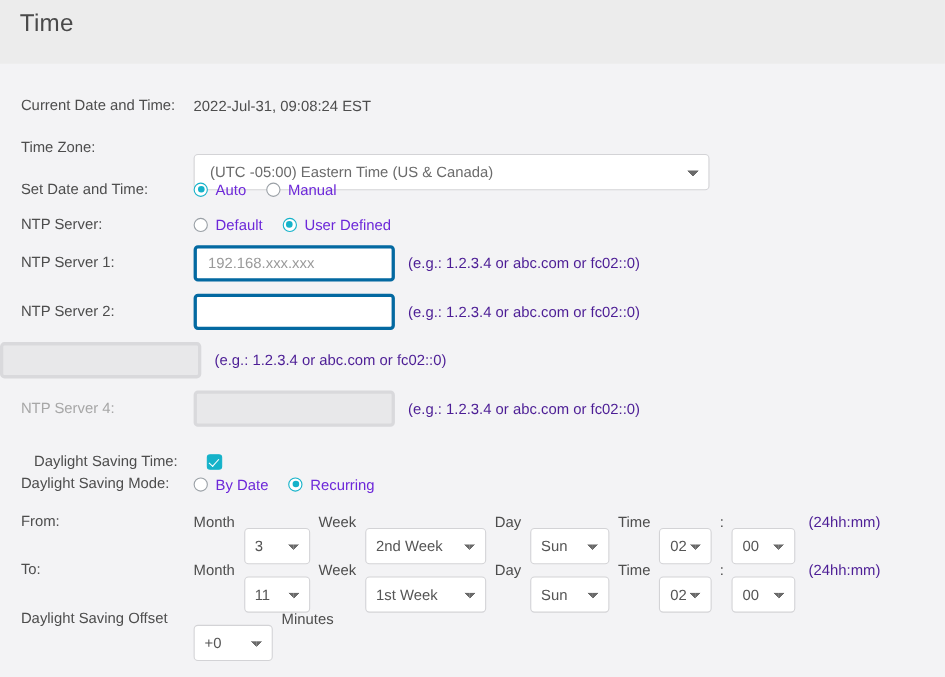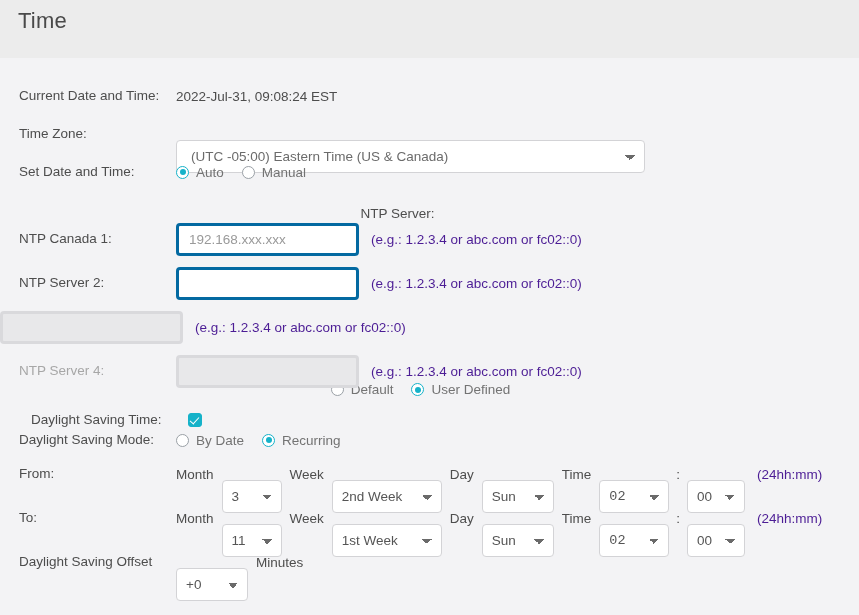--- a/index.html
+++ b/index.html
@@ -103,32 +103,32 @@
       calc(100% - 14px) 14px,
       calc(100% - 9px) 14px;
     background-size: 5px 5px, 5px 5px;
     background-repeat: no-repeat;
     margin-top: 44px;
   }
   .sel-tz { width: 469px; padding-left: 14px; color: #6b6b6b; }
   .sel-month { width: 60px; text-align: left; }
   .sel-week  { width: 110px; }
   .sel-day   { width: 72px; }
-  .sel-hh    { width: 70px; font-family: Liberation Mono, monospace; }
+  .sel-hh    { width: 48px; }
   .sel-mm    { width: 58px; }
   .sel-offset{ width: 72px; }
 
   
   .radio-group { display: flex; align-items: center; }
   .radio-item {
     display: flex;
     align-items: center;
     margin-right: 18px;
     font-size: 13.5px;
-    color: #737373;
+    color: #6d28d9;
   }
   .radio-dot {
     width: 13px; height: 13px;
     border-radius: 50%;
     border: 1.6px solid #9aa0a6;
     background: #fff;
     margin-right: 7px;
     flex: 0 0 13px;
     position: relative;
   }
@@ -207,36 +207,36 @@
         <span class="radio-dot on"></span>
         <span>Auto</span>
       </div>
       <div class="radio-item">
         <span class="radio-dot"></span>
         <span>Manual</span>
       </div>
     </div>
   </div>
 
-  <div class="row" style="top:148px; height:20px;flex-direction:column;">
+  <div class="row" style="top:136px; height:20px;">
     <div class="lbl">NTP Server:</div>
     <div class="radio-group">
       <div class="radio-item">
         <span class="radio-dot"></span>
         <span>Default</span>
       </div>
       <div class="radio-item">
         <span class="radio-dot on"></span>
         <span>User Defined</span>
       </div>
     </div>
   </div>
 
   <div class="row" style="top:165px; height:33px;">
-    <div class="lbl">NTP Canada 1:</div>
+    <div class="lbl">NTP Server 1:</div>
     <input class="tinput" type="text" placeholder="192.168.xxx.xxx" style="">
     <span class="hint" style="margin-left:12px;">(e.g.: 1.2.3.4 or abc.com or fc02::0)</span>
   </div>
 
   <div class="row" style="top:209px; height:33px;">
     <div class="lbl">NTP Server 2:</div>
     <input class="tinput" type="text" placeholder="" style="">
     <span class="hint" style="margin-left:12px;">(e.g.: 1.2.3.4 or abc.com or fc02::0)</span>
   </div>
 

